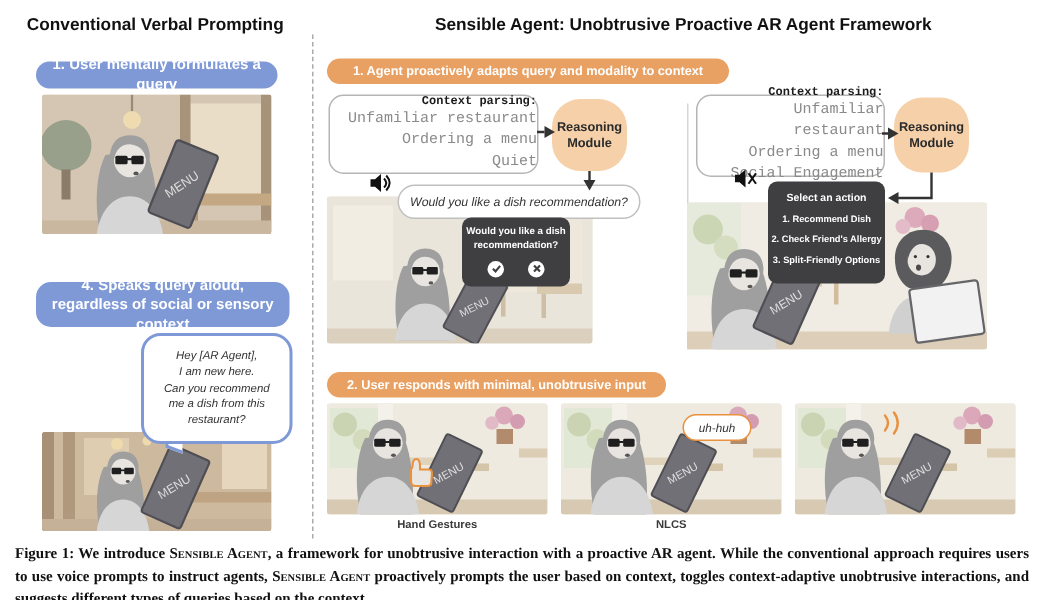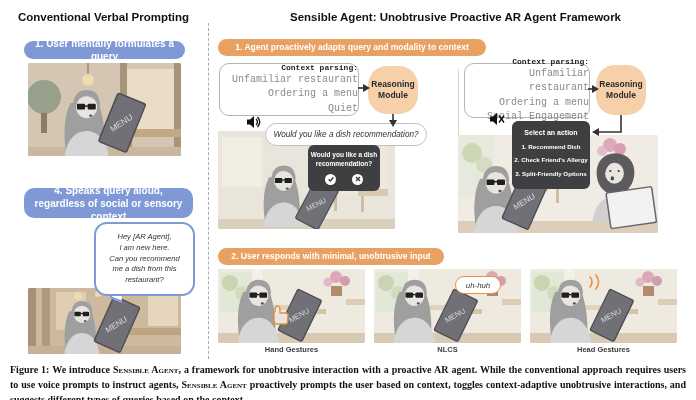--- a/index.html
+++ b/index.html
@@ -309,21 +309,20 @@
       <rect x="0" y="64" width="147" height="10" fill="#d2c2a8"></rect>
       <rect width="147" height="74" fill="#ffffff" opacity="0.12"></rect>
       <use href="#sym-woman" transform="translate(12,6) scale(0.95)"></use>
       <use href="#sym-menu" transform="translate(80,20) rotate(26) scale(0.88)"></use>
       <use href="#sym-nod" transform="translate(58,8)"></use>
     </svg>
   </div>
 
   <div class="abs img-cap" style="left:374px;top:334px;width:147px">NLCS</div>
   <div class="abs img-cap" style="left:218px;top:334px;width:147px">Hand Gestures</div>
-  <div class="abs img-cap" style="left:530px;top:334px;width:147px">Head Gestures</div>
 
   <svg class="abs" style="left:0;top:0;pointer-events:none;z-index:5" width="696" height="400" viewBox="0 0 696 400">
     <line x1="358" y1="77" x2="363" y2="77" stroke="#333" stroke-width="1.6"></line>
     <polygon points="363,73 370,77 363,81" fill="#333"></polygon>
     <line x1="393" y1="103" x2="393" y2="110" stroke="#333" stroke-width="1.6"></line>
     <polygon points="389,109 393,116 397,109" fill="#333"></polygon>
     <line x1="588" y1="78" x2="592" y2="78" stroke="#333" stroke-width="1.6"></line>
     <polygon points="592,74 599,78 592,82" fill="#333"></polygon>
     <path d="M621,104 L621,121 L598,121" stroke="#333" stroke-width="1.6" fill="none"></path>
     <polygon points="599,117 592,121 599,125" fill="#333"></polygon>

